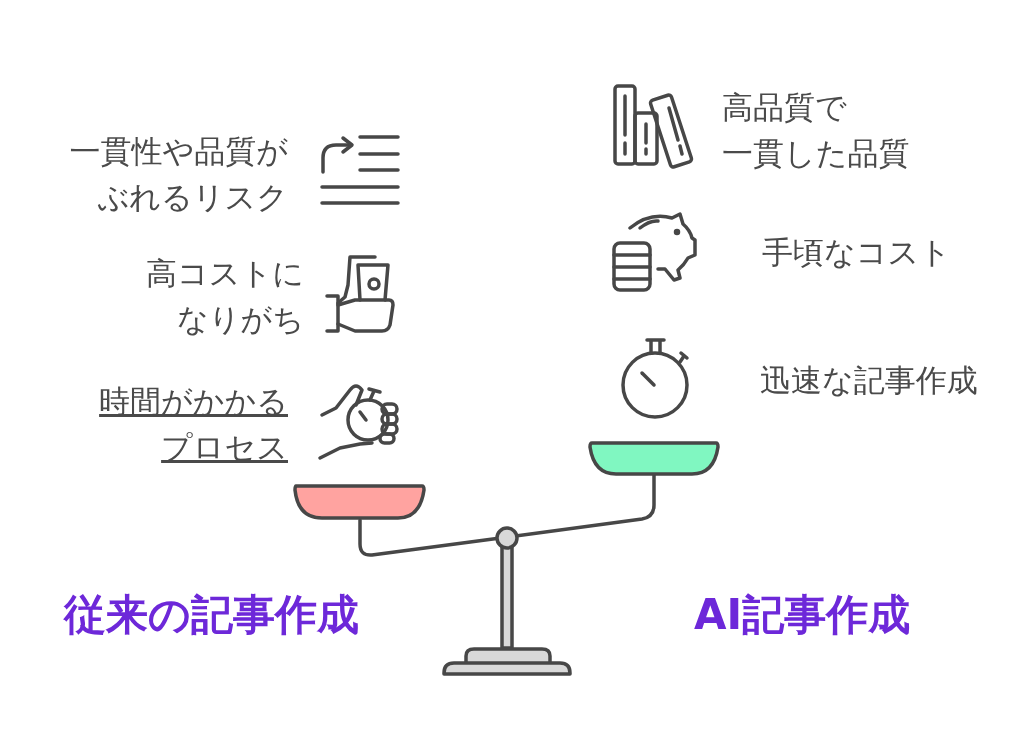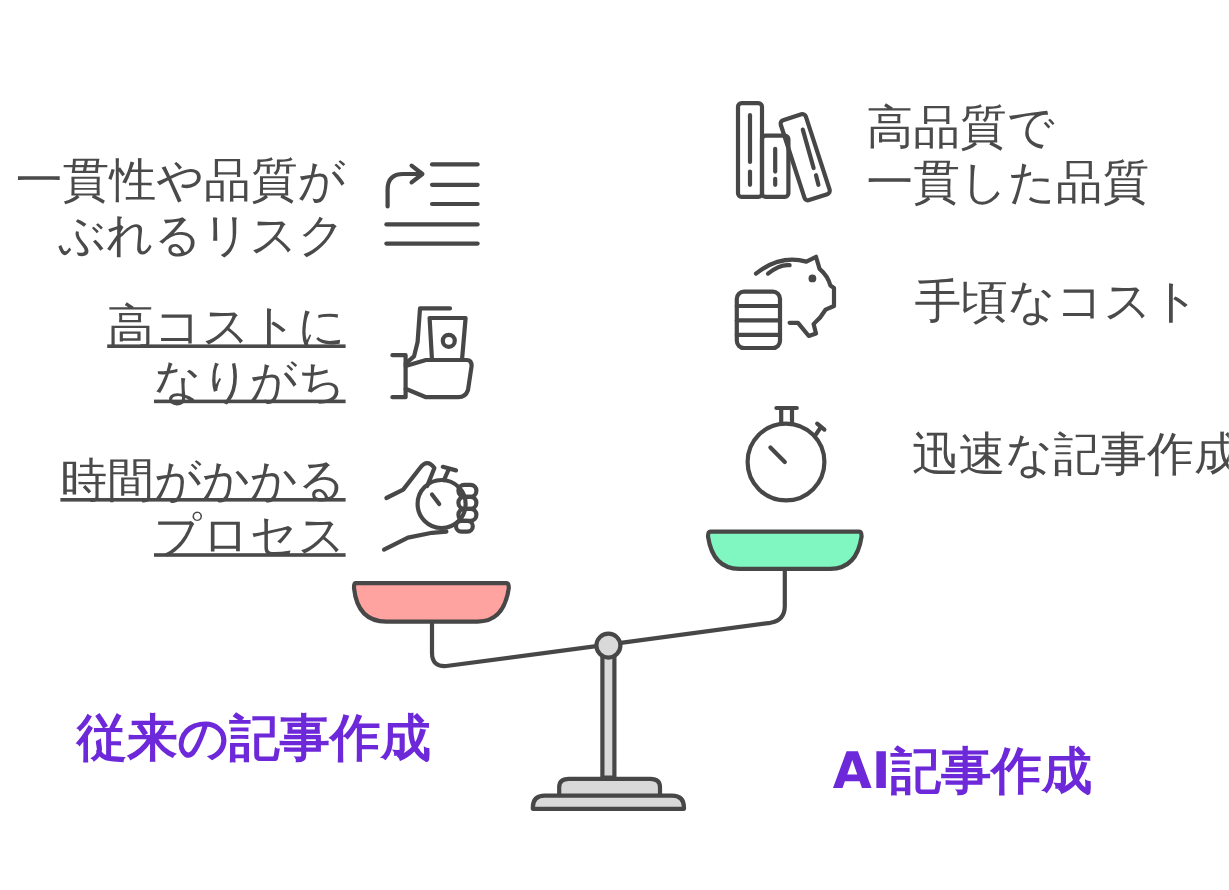--- a/index.html
+++ b/index.html
@@ -1,18 +1,18 @@
 <!DOCTYPE html>
 <html><head>
 <meta charset="utf-8">
 <style>
   html, body { margin:0; padding:0; background:#ffffff; }
   body { width:1024px; height:742px; position:relative; overflow:hidden;
          font-family:"DejaVu Sans", "Liberation Sans", sans-serif; }
-  .label { position:absolute; color:#4a4a4a; font-size:39px; line-height:46px; white-space:pre; }
+  .label { position:absolute; color:#4a4a4a; font-size:31px; line-height:46px; white-space:pre; }
   .label.left { text-align:right;margin-left:48px; }
   .label.right { text-align:left; }
   .title { position:absolute; color:#6d28d9; font-size:42px; font-weight:bold; line-height:50px; white-space:nowrap; }
   svg.scene { position:absolute; left:0; top:0; }
 </style>
 </head>
 <body>
 
 <svg class="scene" width="1024" height="742" viewBox="0 0 1024 742">
   <g fill="none" stroke="#474747" stroke-width="3.5" stroke-linecap="round" stroke-linejoin="round">
@@ -83,24 +83,24 @@
     <path d="M466 664 L466 656 Q466 649 474 649 L542 649 Q550 649 550 656 L550 664 Z" fill="#d9d9d9"></path>
     <path d="M444 673 Q444 663 454 663 L560 663 Q570 663 570 673 L570 674 L444 674 Z" fill="#d9d9d9"></path>
     <circle cx="507" cy="538" r="10" fill="#d9d9d9"></circle>
     <path d="M296 486 L422 486 Q424 486 424 490 Q420 518 398 518 L322 518 Q298 518 295 490 Q295 486 296 486 Z" fill="#ffa3a0"></path>
     <path d="M592 443 L716 443 Q718 443 718 447 Q714 474 692 474 L616 474 Q594 474 590 447 Q590 443 592 443 Z" fill="#80f7c1"></path>
   </g>
 </svg>
 
 <div class="label left" style="right:736px; top:128px;">一貫性や品質が
 ぶれるリスク</div>
-<div class="label left" style="right:736px; top:250px;text-decoration:underline;">高コストに
+<div class="label left" style="right:720px; top:250px;">高コストに
 なりがち</div>
 <div class="label left" style="right:736px; top:378px;text-decoration:underline;">時間がかかる
 プロセス</div>
 
 <div class="label right" style="left:722px; top:84px;">高品質で
 一貫した品質</div>
 <div class="label right" style="left:722px; top:229px;margin-left:40px;">手頃なコスト</div>
 <div class="label right" style="left:760px; top:357px;text-align:right;">迅速な記事作成</div>
 
 <div class="title" style="left:64px; top:590px;">従来の記事作成</div>
-<div class="title" style="left:694px; top:590px;margin-top:28px;">AI記事作成</div>
+<div class="title" style="left:694px; top:590px;">AI記事作成</div>
 
 </body></html>

